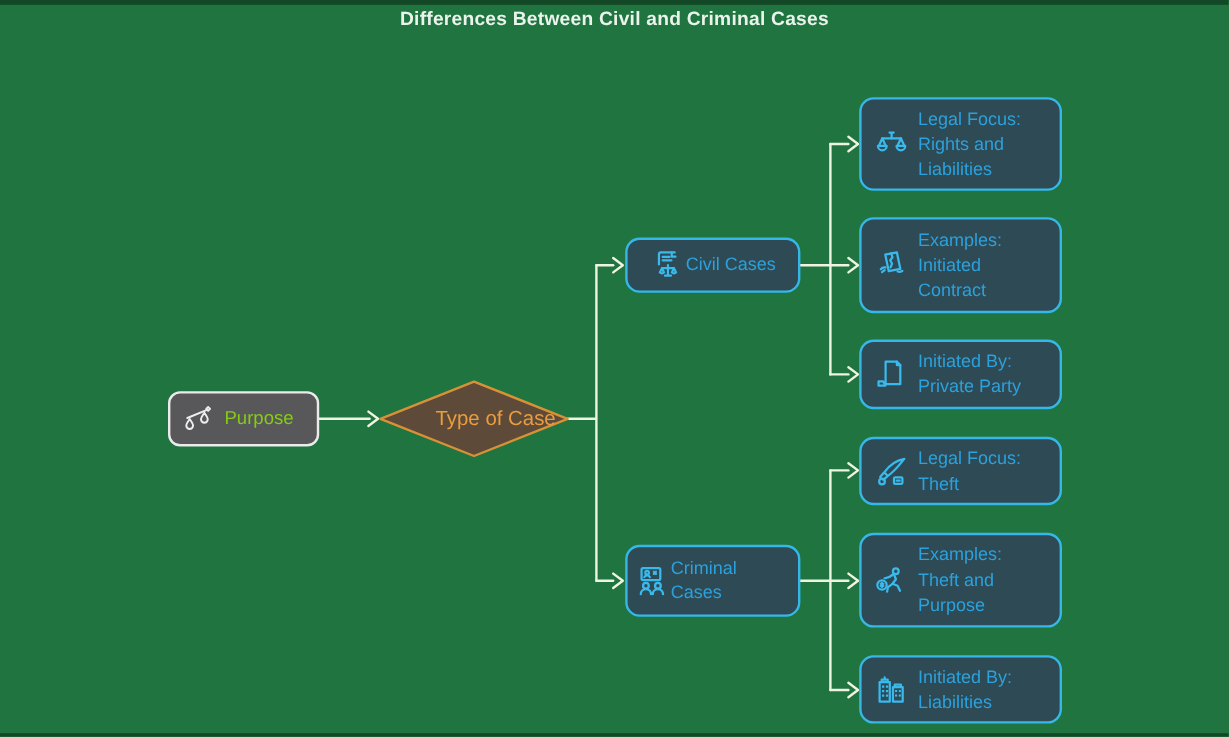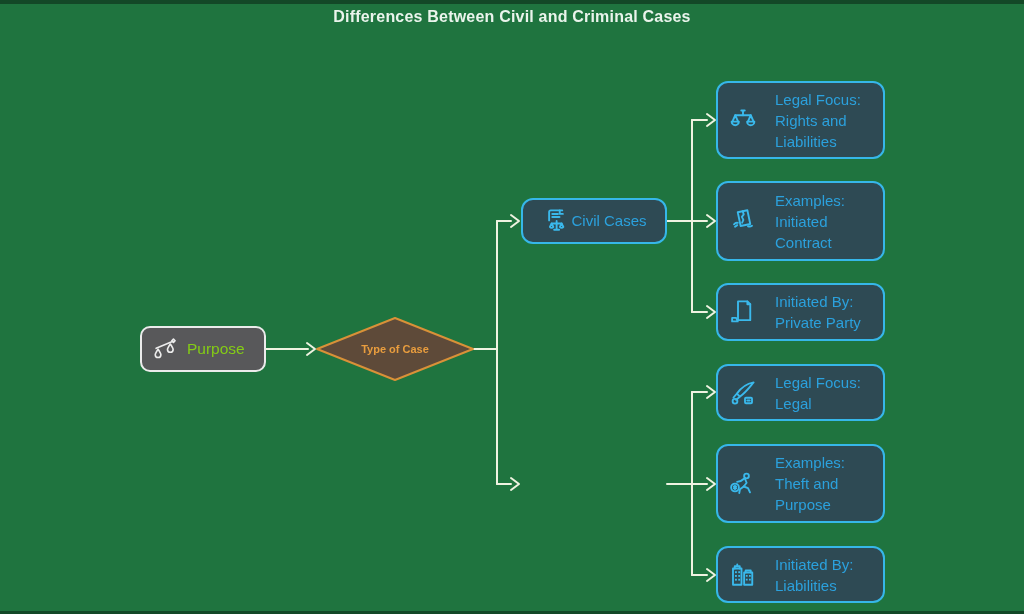--- a/index.html
+++ b/index.html
@@ -24,34 +24,34 @@
   .node .icon svg{display:block;}
   
   .start{
     left:140px;top:326px;width:126px;height:46px;
     background:#58585a;border:2px solid #ebebeb;border-radius:10px;
     padding-left:10px;gap:9px;color:#84cc16;font-size:15.5px;
   }
   .start .icon{color:#ececec;width:26px;height:26px;}
   
   .decision-label{
-    position:absolute;left:317px;top:318px;width:156px;height:62px;
+    position:absolute;left:335px;top:318px;width:156px;height:62px;
     display:flex;align-items:center;justify-content:center;
-    color:#e99d3e;font-size:11px;font-weight:bold;
+    color:#e99d3e;font-size:17px;
   }
   
   .teal{
     background:#2e4a54;border:2px solid #36b7e9;color:#2ba1dd;font-size:15px;
   }
   .teal .icon{color:#3ab9ec;width:30px;height:30px;}
   .branch{left:521px;width:146px;justify-content:center;gap:0;padding:0 6px;}
   .branch.civil{top:198px;height:46px;}
   .branch.criminal{top:454px;height:60px;}
   .branch .lbl{line-height:20px;}
-  .leaf{left:716px;width:169px;padding-left:10px;gap:17px;}
+  .leaf{left:716px;width:169px;padding-left:10px;gap:7px;}
   .leaf .lines{line-height:21px;}
   .leaf.l1{top:81px;height:78px;}
   .leaf.l2{top:181px;height:80px;}
   .leaf.l3{top:283px;height:58px;}
   .leaf.l4{top:364px;height:57px;}
   .leaf.l5{top:444px;height:79px;}
   .leaf.l6{top:546px;height:57px;}
 </style>
 </head>
 <body>
@@ -108,20 +108,35 @@
         <path d="M15 3.5v2.8h2.5"></path>
         <path d="M9 6.4h4.6M9 8.8h5.8"></path>
         <path d="M8.5 14h8M12.5 12v7M10.5 19h4"></path>
         <path d="M8.5 14l-1.4 2.8a1.8 1.8 0 0 0 2.8 0z"></path>
         <path d="M16.5 14l-1.4 2.8a1.8 1.8 0 0 0 2.8 0z"></path>
       </svg>
     </span>
     <span class="lbl">Civil Cases</span>
   </div>
 
+  <div class="node teal branch criminal">
+    <span class="icon">
+      <svg viewBox="0 0 24 24" width="30" height="30" fill="none" stroke="currentColor" stroke-width="1.5" stroke-linecap="round" stroke-linejoin="round">
+        <rect x="4.5" y="3.5" width="12.5" height="8" rx="1"></rect>
+        <circle cx="8.2" cy="6.6" r="1.2"></circle>
+        <path d="M6.4 9.6a1.9 1.9 0 0 1 3.6 0"></path>
+        <path d="M12.7 6l1.4 1.4M14.1 6l-1.4 1.4"></path>
+        <circle cx="7.4" cy="15.3" r="1.9"></circle>
+        <path d="M4 20.9a3.4 3.4 0 0 1 6.8 0"></path>
+        <circle cx="15.4" cy="15.3" r="1.9"></circle>
+        <path d="M12 20.9a3.4 3.4 0 0 1 6.8 0"></path>
+      </svg>
+    </span>
+    <span class="lbl">Criminal Cases</span>
+  </div>
 
   <div class="node teal leaf l1">
     <span class="icon">
       <svg viewBox="0 0 24 24" width="30" height="30" fill="none" stroke="currentColor" stroke-width="1.5" stroke-linecap="round" stroke-linejoin="round">
         <path d="M12 4.4v3.8M10.6 4.4h2.8"></path>
         <path d="M5.8 8.2h12.4"></path>
         <path d="M5.8 8.2 3.5 13.3M5.8 8.2l2.3 5.1"></path>
         <path d="M2.9 13.3h5.8a2.9 2.9 0 0 1-5.8 0z"></path>
         <path d="M18.2 8.2l-2.3 5.1M18.2 8.2l2.3 5.1"></path>
         <path d="M15.3 13.3h5.8a2.9 2.9 0 0 1-5.8 0z"></path>
@@ -170,21 +185,21 @@
       <svg viewBox="0 0 24 24" width="30" height="30" fill="none" stroke="currentColor" stroke-width="1.5" stroke-linecap="round" stroke-linejoin="round">
         <path d="M20.5 3.5c-5.4 1-9.9 4-13.4 9l2.4 2.4c5-3.5 8.1-8 11-11.4z"></path>
         <path d="M6.6 13l-2.2 2.6M9 15.4 6.4 17.5"></path>
         <circle cx="5.6" cy="18.6" r="1.9"></circle>
         <rect x="13.6" y="15.8" width="5.6" height="4.4" rx="0.8"></rect>
         <path d="M15.4 18h2"></path>
       </svg>
     </span>
     <span class="lines">
       <div>Legal Focus:</div>
-      <div>Legal</div>
+      <div>Theft</div>
     </span>
   </div>
 
   <div class="node teal leaf l5">
     <span class="icon">
       <svg viewBox="0 0 24 24" width="30" height="30" fill="none" stroke="currentColor" stroke-width="1.5" stroke-linecap="round" stroke-linejoin="round">
         <circle cx="14.8" cy="5.6" r="1.9"></circle>
         <path d="M13.4 7.4c-1.8 1.7-3.7 2.6-6.1 2.9"></path>
         <path d="M13.4 7.4l1.5 3.6-2.3 3"></path>
         <path d="M12.6 14l3.4 1.3 1.6 3.4"></path>

